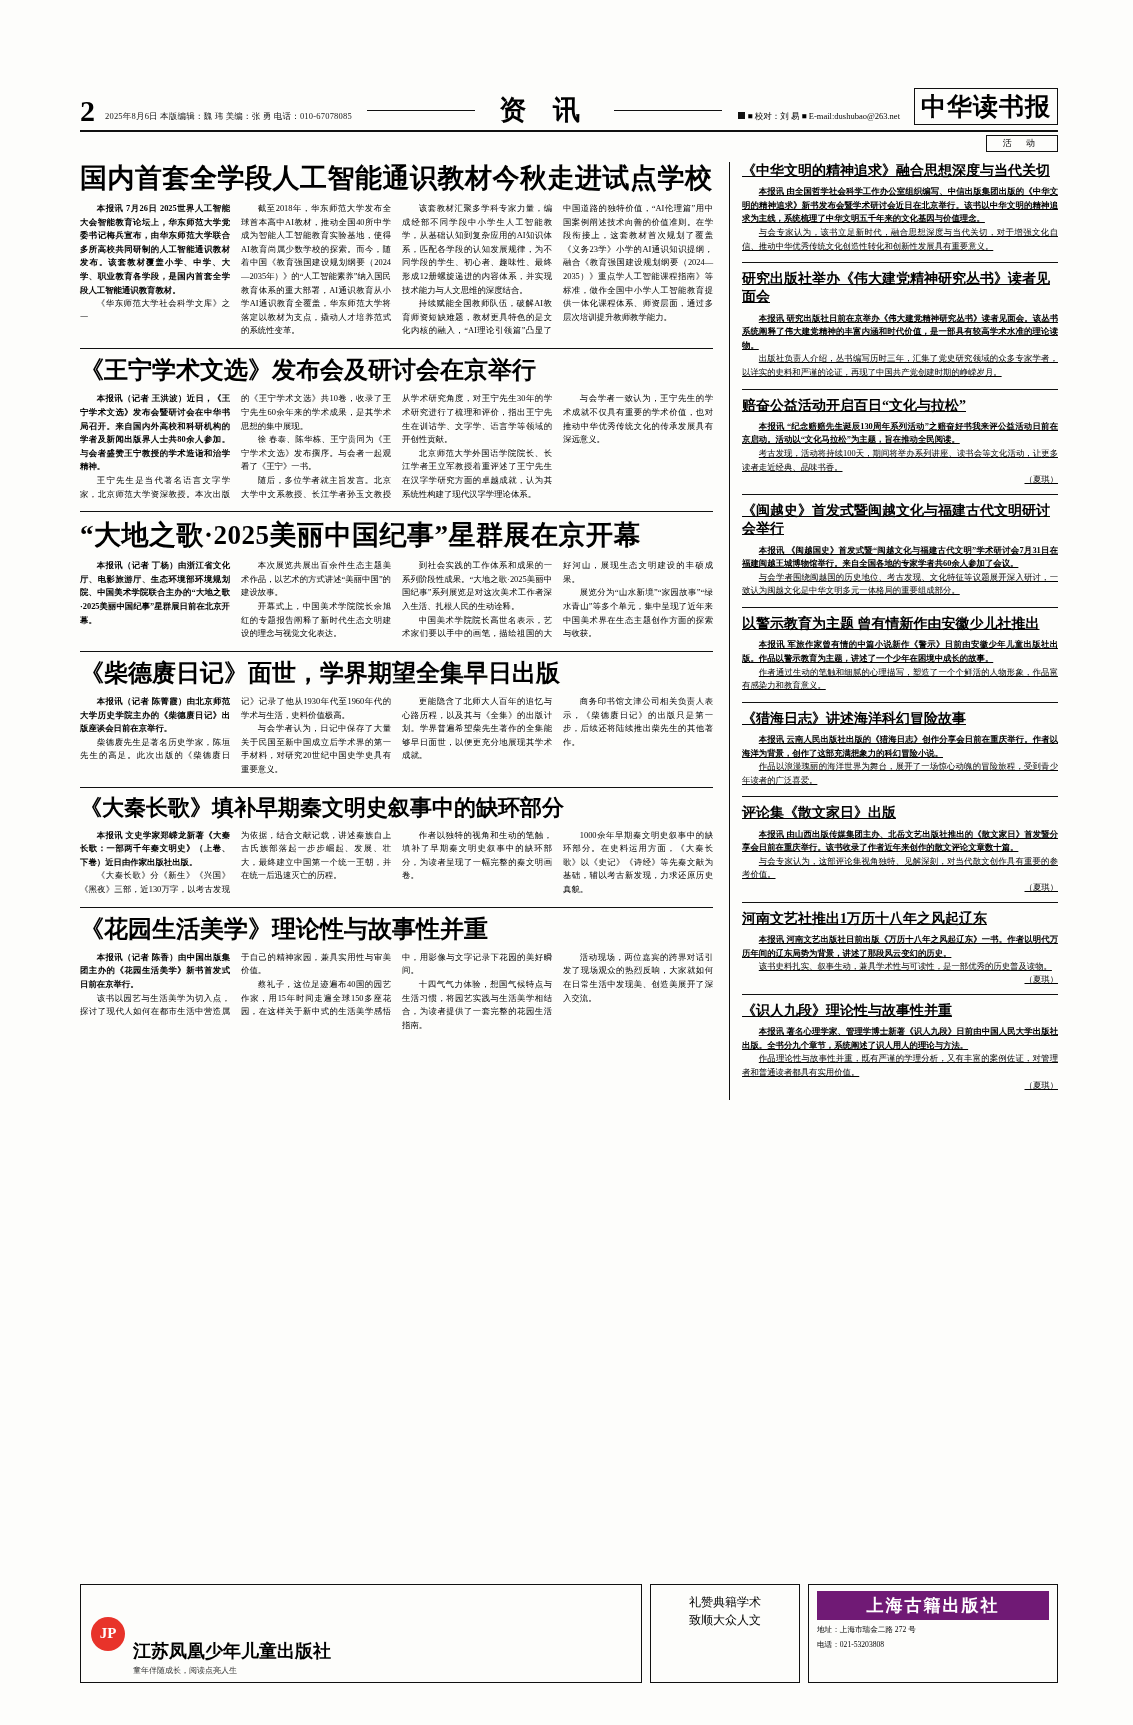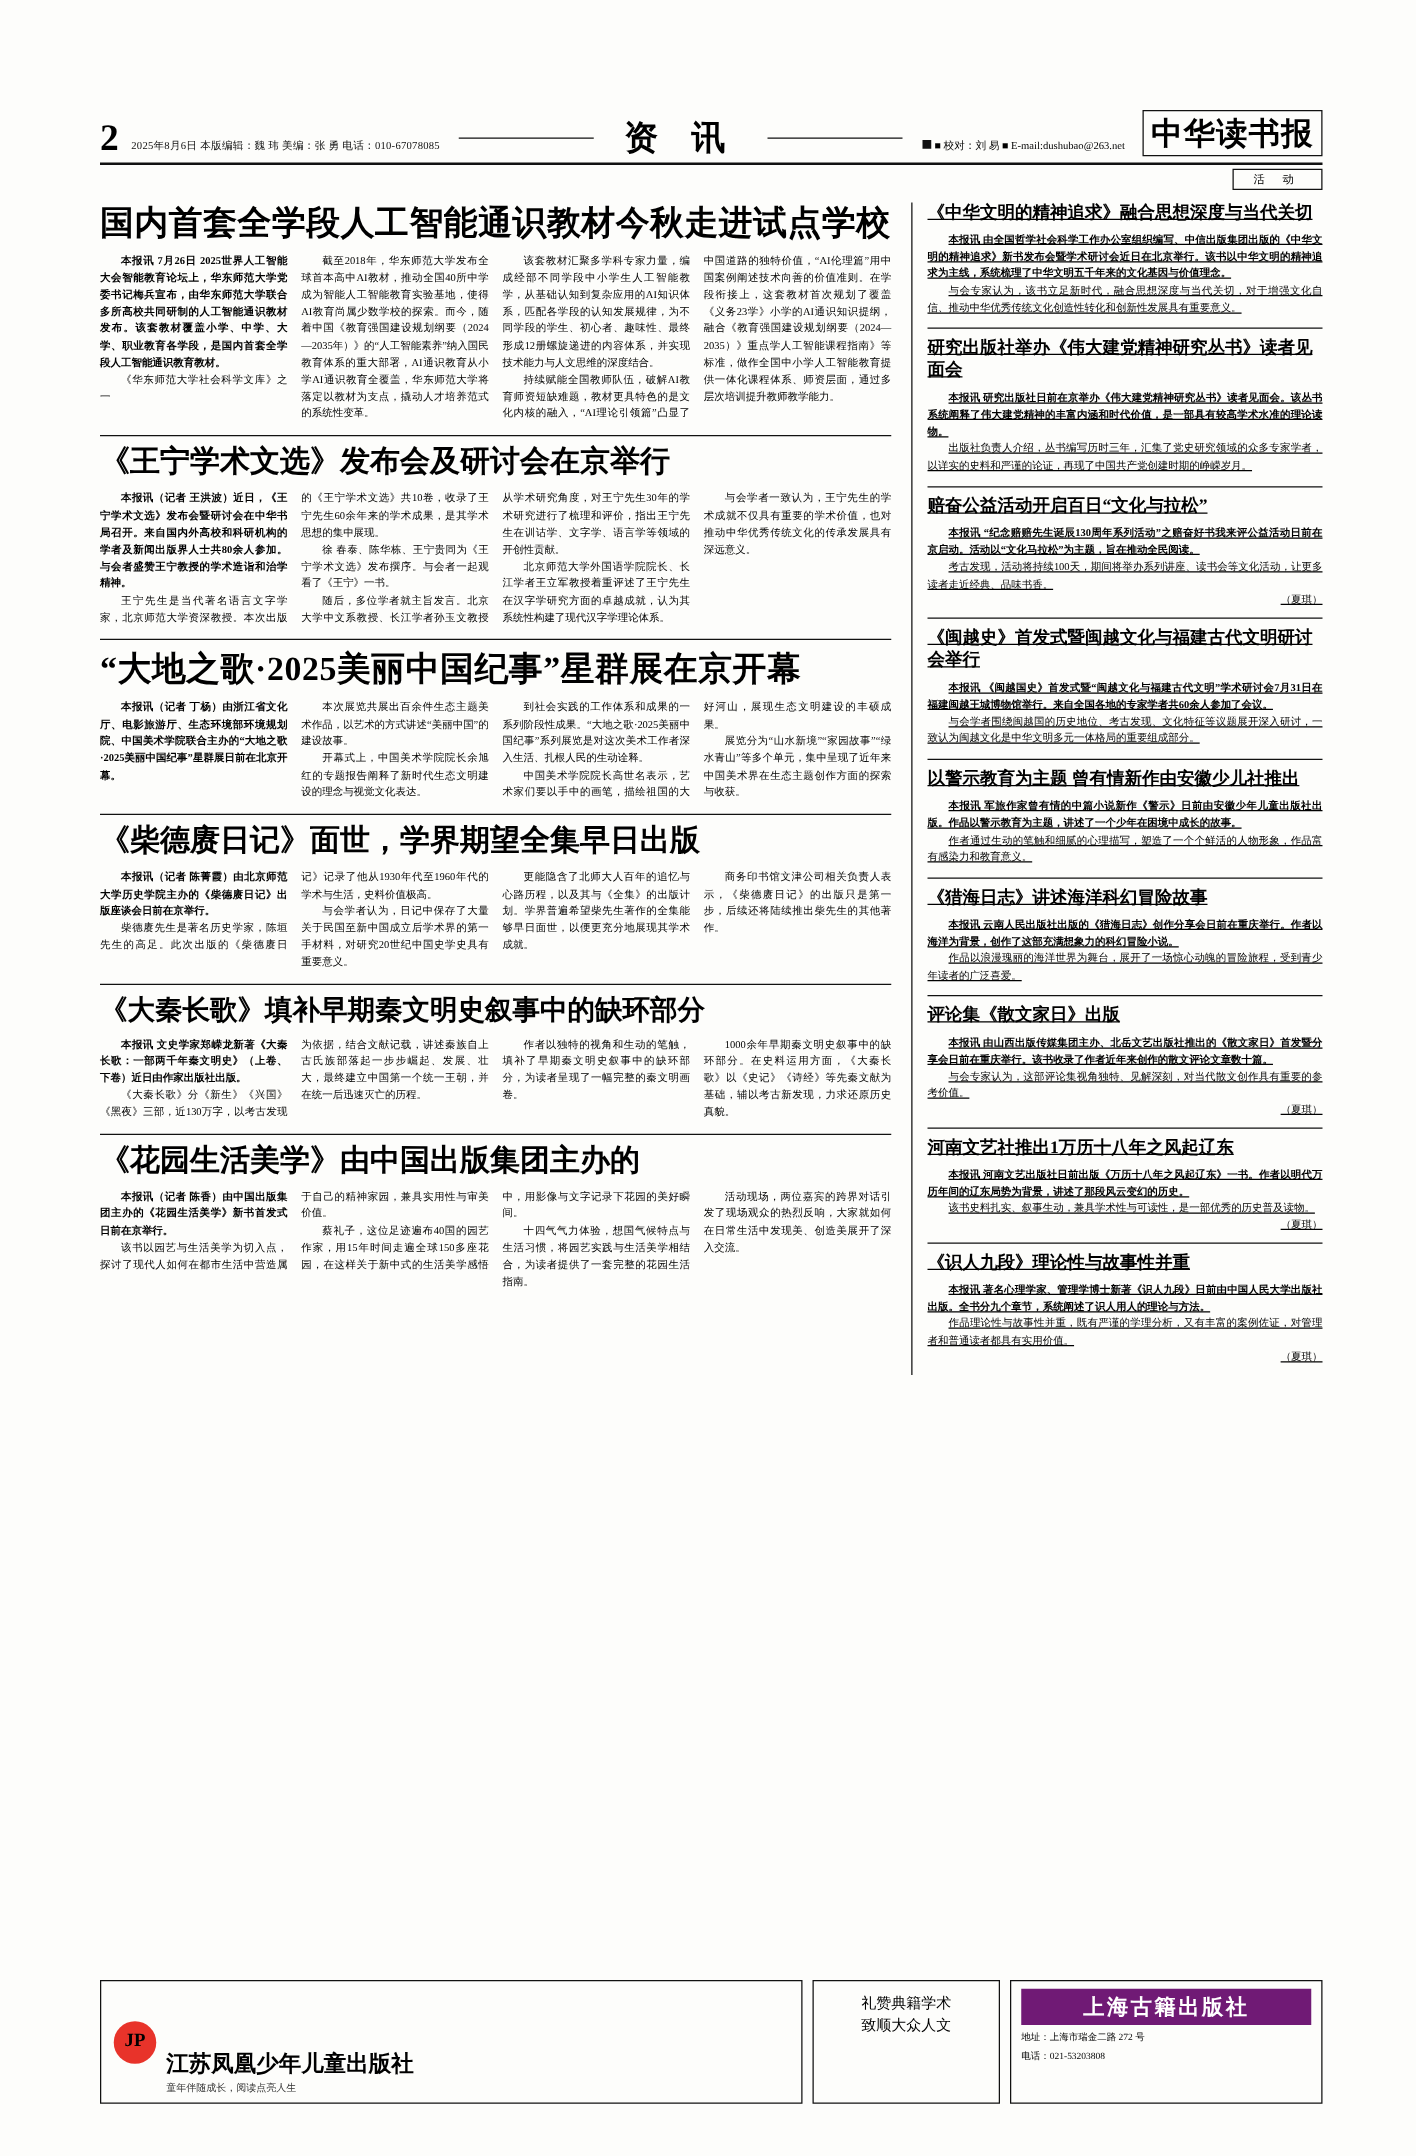--- a/index.html
+++ b/index.html
@@ -47,21 +47,21 @@
   .lead{font-weight:bold;}
 
   .art{margin-bottom:10px;}
   .sidehead{font-size:14px;font-weight:bold;line-height:1.3;margin:0 0 5px;}
   .side-art{margin-bottom:9px;text-decoration:underline;}
   .sig{text-align:right;font-size:8.4px;}
 
   
   .footer{position:absolute;left:80px;right:75px;bottom:42px;display:flex;align-items:stretch;gap:8px;}
   .ad-left{flex:1;border:1px solid #111;display:flex;align-items:center;padding:6px 10px;box-sizing:border-box;}
-  .ad-logo{width:34px;height:34px;border-radius:50%;background:#e8332a;color:#000000;display:flex;align-items:center;justify-content:center;font-size:15px;font-weight:bold;margin-right:8px;flex:0 0 auto;}
+  .ad-logo{width:34px;height:34px;border-radius:50%;background:#e8332a;color:#ffffff;display:flex;align-items:center;justify-content:center;font-size:15px;font-weight:bold;margin-right:8px;flex:0 0 auto;}
   .ad-left .t1{font-size:18px;font-weight:bold;margin-top:48px;}
   .ad-left .t2{font-size:8px;color:#333;margin-top:2px;}
   .ad-mid{width:150px;border:1px solid #111;text-align:center;font-size:12px;padding:8px 4px;box-sizing:border-box;line-height:1.5;}
   .ad-right{width:250px;border:1px solid #111;box-sizing:border-box;padding:6px 8px;}
   .ad-right .bar{background:#701a75;color:#fff;font-size:17px;font-weight:bold;text-align:center;padding:3px 0;letter-spacing:2px;}
   .ad-right .ln{font-size:7.6px;margin-top:4px;line-height:1.5;}
 </style>
 </head>
 <body>
 
@@ -149,21 +149,21 @@
             <p class="lead">本报讯  文史学家郑嵘龙新著《大秦长歌：一部两千年秦文明史》（上卷、下卷）近日由作家出版社出版。</p>
             <p>《大秦长歌》分《新生》《兴国》《黑夜》三部，近130万字，以考古发现为依据，结合文献记载，讲述秦族自上古氏族部落起一步步崛起、发展、壮大，最终建立中国第一个统一王朝，并在统一后迅速灭亡的历程。</p>
             <p>作者以独特的视角和生动的笔触，填补了早期秦文明史叙事中的缺环部分，为读者呈现了一幅完整的秦文明画卷。</p>
             <p>1000余年早期秦文明史叙事中的缺环部分。在史料运用方面，《大秦长歌》以《史记》《诗经》等先秦文献为基础，辅以考古新发现，力求还原历史真貌。</p>
           </div>
         </div>
 
         <hr class="rule-thin">
 
         <div class="art">
-          <h2 class="headline h-lg">《花园生活美学》由中国出版集团主办的</h2>
+          <h2 class="headline h-lg">《花园生活美学》理论性与故事性并重</h2>
           <div class="body4">
             <p class="lead">本报讯（记者 陈香）由中国出版集团主办的《花园生活美学》新书首发式日前在京举行。</p>
             <p>该书以园艺与生活美学为切入点，探讨了现代人如何在都市生活中营造属于自己的精神家园，兼具实用性与审美价值。</p>
             <p>蔡礼子，这位足迹遍布40国的园艺作家，用15年时间走遍全球150多座花园，在这样关于新中式的生活美学感悟中，用影像与文字记录下花园的美好瞬间。</p>
             <p>十四气气力体验，想国气候特点与生活习惯，将园艺实践与生活美学相结合，为读者提供了一套完整的花园生活指南。</p>
             <p>活动现场，两位嘉宾的跨界对话引发了现场观众的热烈反响，大家就如何在日常生活中发现美、创造美展开了深入交流。</p>
           </div>
         </div>
 
       </div>

